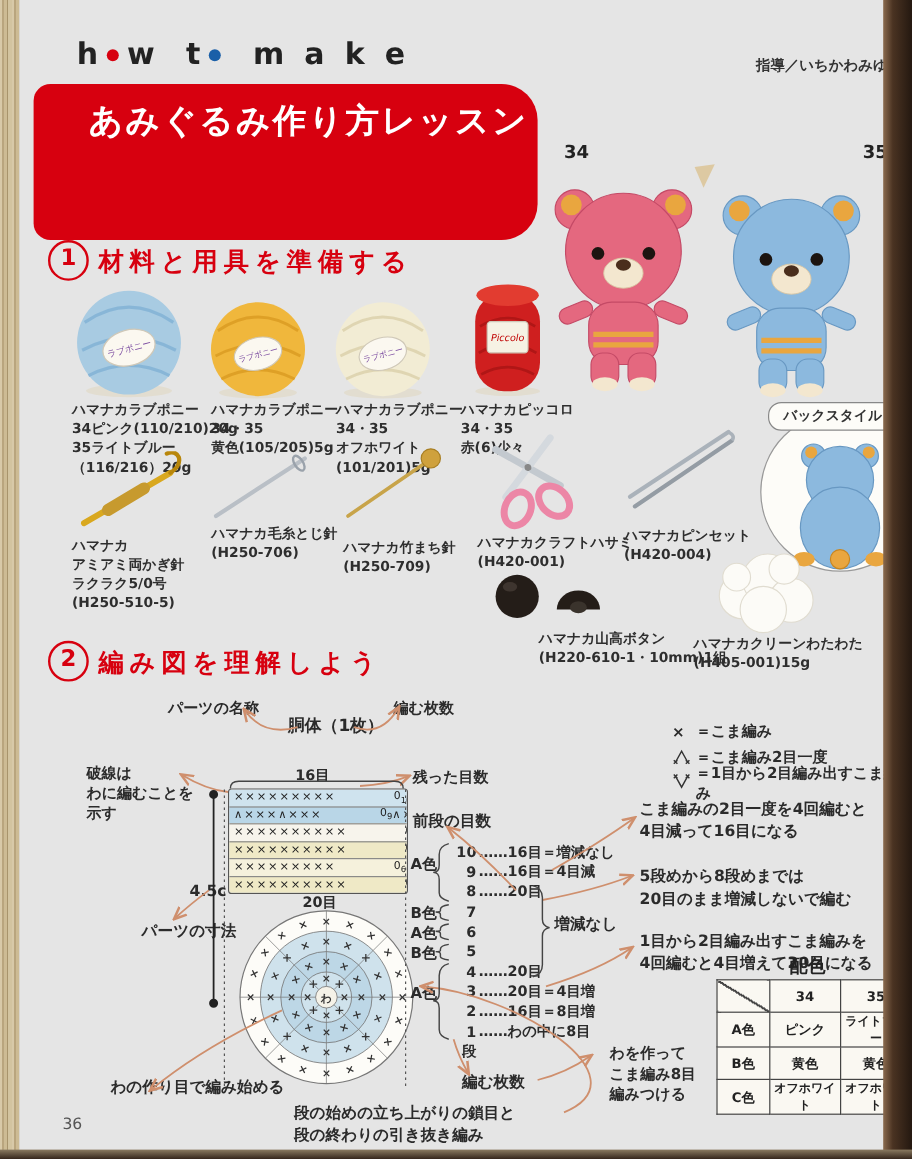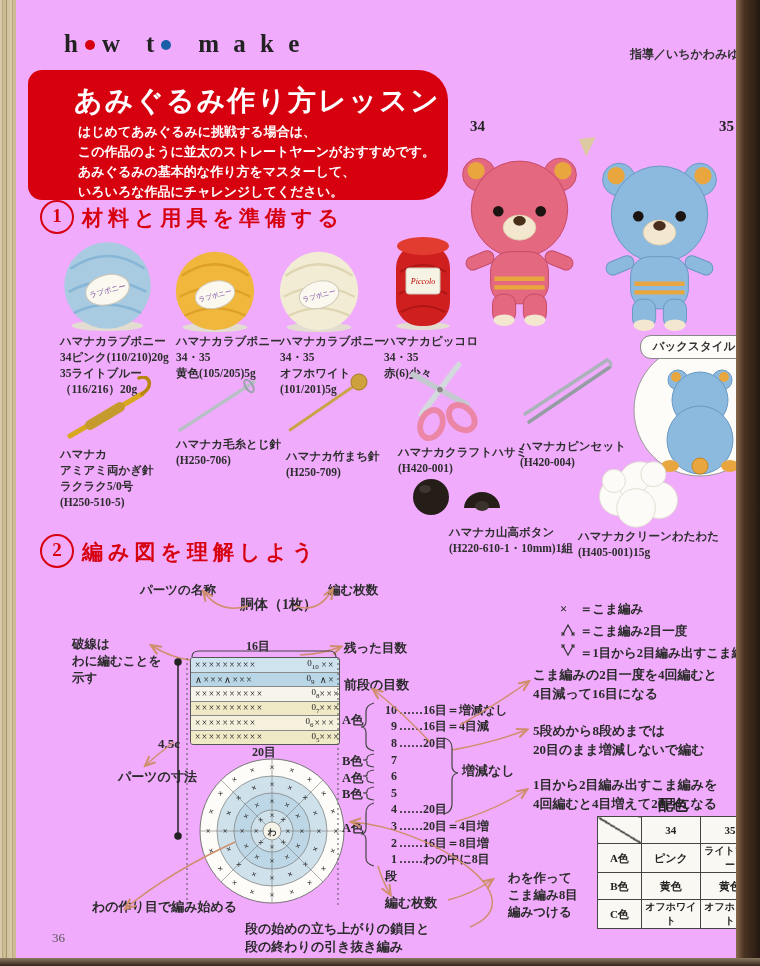--- a/index.html
+++ b/index.html
@@ -1,17 +1,17 @@
 <!DOCTYPE html>
 <html><head>
 <meta charset="utf-8">
 <style>
   html,body{margin:0;padding:0;}
   body{background:#888;font-family:"DejaVu Sans","Liberation Sans",sans-serif;}
-  .page{position:relative;width:760px;height:966px;background:#f0abfc;overflow:hidden;font-family:Liberation Serif, serif;}
+  .page{position:relative;width:760px;height:966px;background:#e5e5e5;overflow:hidden;}
   .abs{position:absolute;}
   .ml{white-space:pre-line;}
   .cap{font-size:11.5px;font-weight:bold;color:#2e2e2e;line-height:1.4;}
   .note{font-size:13px;font-weight:bold;color:#2b2b2b;line-height:1.45;}
   .anno{font-size:12.5px;font-weight:bold;color:#2b2b2b;line-height:1.35;}
   .sec-circle{width:30px;height:30px;border:2px solid #d7000f;border-radius:50%;
     color:#d7000f;font-size:19px;font-weight:bold;text-align:center;line-height:27px;}
   .sec-title{font-size:21px;font-weight:bold;color:#d7000f;letter-spacing:5px;}
   .chart-row{display:flex;align-items:center;justify-content:space-between;height:13.5px;
     padding:0 4px;font-size:9.5px;color:#222;letter-spacing:1.5px;border-top:1px solid #8a8a88;}
@@ -35,24 +35,20 @@
 <div class="page">
 
   <div class="abs" style="left:64px;top:30px;font-size:25px;font-weight:bold;color:#222;">
     <span>h</span><span style="display:inline-block;width:10px;height:10px;border-radius:50%;background:#d7000f;margin:0 7px 2px 7px;"></span><span>w</span><span style="display:inline-block;width:26px;"></span><span>t</span><span style="display:inline-block;width:10px;height:10px;border-radius:50%;background:#1a5fa8;margin:0 7px 2px 7px;"></span><span style="display:inline-block;width:20px;"></span><span style="letter-spacing:4px;">m a k e</span>
   </div>
 
   <div class="abs" style="left:630px;top:46px;width:160px;font-size:12px;font-weight:bold;color:#333;">指導／いちかわみゆき</div>
 
   <div class="abs" style="left:28px;top:70px;width:420px;height:130px;background:#d7000f;border-radius:14px 30px 30px 14px;">
     <div class="abs" style="left:46px;top:12px;font-size:28px;font-weight:bold;color:#fff;letter-spacing:2px;">あみぐるみ作り方レッスン</div>
-    <div class="abs ml" style="left:50px;top:52px;font-size:13px;font-weight:bold;color:#fff;line-height:1.55;">はじめてあみぐるみに挑戦する場合は、
-この作品のように並太のストレートヤーンがおすすめです。
-あみぐるみの基本的な作り方をマスターして、
-いろいろな作品にチャレンジしてください。</div>
   </div>
 
   <div class="abs" style="left:580px;top:138px;width:0;height:0;border-top:18px solid #ddc9a2;border-left:5px solid transparent;border-right:12px solid transparent;transform:rotate(-8deg);"></div>
 
   <div class="abs" style="left:470px;top:118px;font-size:15px;font-weight:bold;color:#222;">34</div>
   <div class="abs" style="left:719px;top:118px;font-size:15px;font-weight:bold;color:#222;">35</div>
 
   <svg class="abs" style="left:452px;top:133px;" width="135" height="195" viewBox="0 0 140 200">
     <circle cx="28" cy="42" r="17" fill="#e4687f" stroke="#c44a66"></circle>
       <circle cx="25" cy="38" r="9" fill="#e9a63f"></circle>

